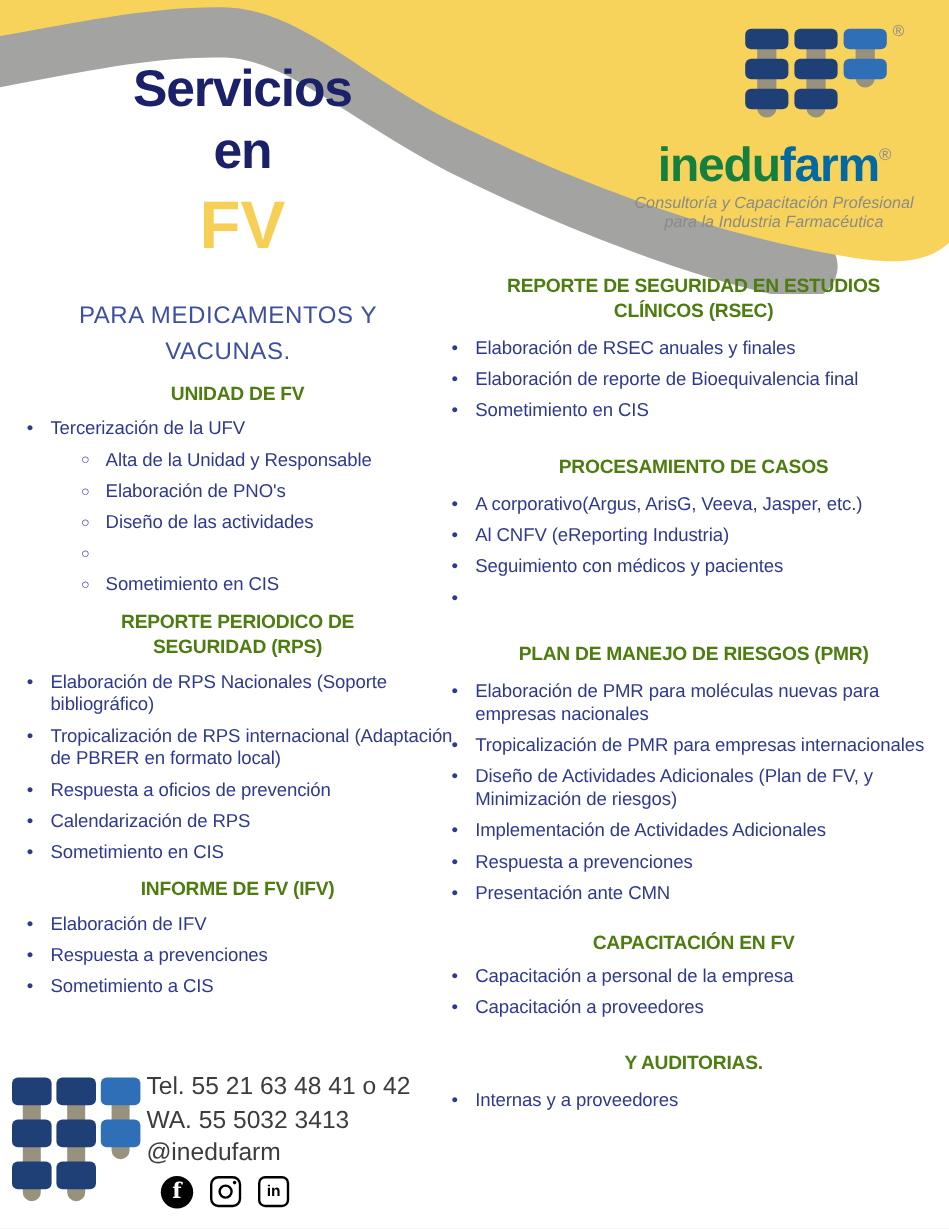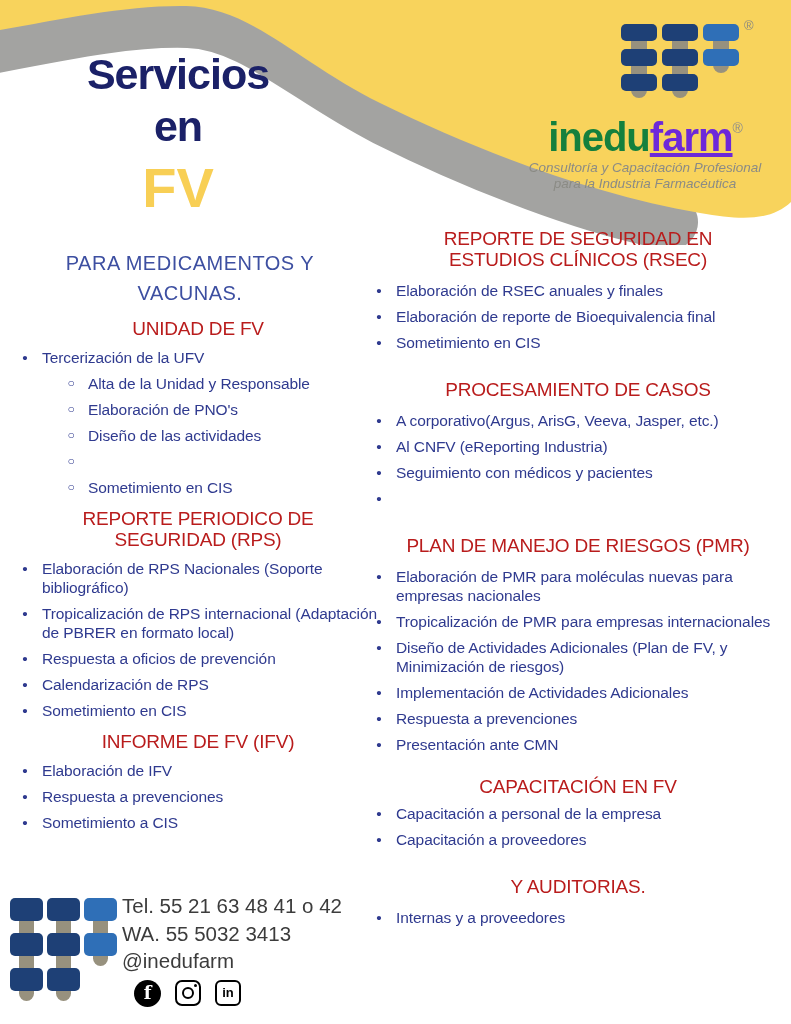--- a/index.html
+++ b/index.html
@@ -2,32 +2,32 @@
 <html lang="es"><head>
 <meta charset="utf-8">
 <title>Servicios en FV</title>
 <style>
   html,body{margin:0;padding:0;background:#e8e8e8;}
   .page{position:relative;width:791px;height:1024px;background:#ffffff;overflow:hidden;
         font-family:"Liberation Sans", sans-serif;margin:0 auto;}
   
   .wave{position:absolute;top:0;left:0;width:791px;height:245px;display:block;}
   
-  .title-wrap{position:absolute;left:18px;top:48px;width:320px;text-align:center;}
+  .title-wrap{position:absolute;left:42px;top:48px;width:320px;text-align:center;}
   .title-line{font-size:43px;font-weight:bold;color:#1b2168;line-height:52px;letter-spacing:-1px;}
   .title-accent{font-size:56px;font-weight:bold;color:#f8cf55;line-height:60px;margin-top:6px;letter-spacing:0px;}
   .subtitle{position:absolute;left:55px;top:248px;width:270px;text-align:center;
             font-size:20px;color:#3d4fa1;line-height:30px;letter-spacing:.5px;}
   
   .brand-blocks{position:absolute;left:621px;top:24px;}
   .brand-reg-top{position:absolute;left:744px;top:18px;font-size:13px;color:#8a8a80;}
   .wordmark-wrap{position:absolute;left:505px;top:108px;width:280px;text-align:center;}
   .wordmark{font-size:40px;font-weight:bold;letter-spacing:-1px;line-height:40px;}
   .wm-gray{color:#15803d;}
-  .wm-blue{color:#6d28d9;text-decoration:underline;}
+  .wm-blue{color:#0369a1;}
   .wm-reg{font-size:14px;color:#8c8c8c;vertical-align:18px;font-weight:normal;}
   .tagline{margin-top:3px;font-size:13.5px;font-style:italic;color:#8b8b85;line-height:16px;text-align:center;}
   
   .blocklogo{position:relative;display:grid;grid-template-columns:repeat(3,var(--bw));
              gap:var(--rg) var(--cg);width:max-content;}
   .blocklogo .cell{width:var(--bw);height:var(--bh);border-radius:5px;position:relative;z-index:1;}
   .blocklogo .cell.d{background:#1e4076;}
   .blocklogo .cell.l{background:#2f6fb7;}
   .blocklogo .cell.e{visibility:hidden;}
   .blocklogo .conn{position:absolute;z-index:0;background:#97917e;border-radius:8px;
@@ -35,21 +35,21 @@
       left:calc(var(--col)*(var(--bw) + var(--cg)) + var(--bw)*0.275);
       top:calc(var(--bh)/2);}
   .blocklogo .conn.c01{height:calc(var(--bh)*2.5 + var(--rg)*2 + var(--stub));}
   .blocklogo .conn.c2{height:calc(var(--bh)*1.5 + var(--rg) + var(--stub));}
   .logo-top{--bw:36px;--bh:17px;--cg:5px;--rg:8px;--stub:7px;}
   .logo-big{--bw:33px;--bh:23px;--cg:4px;--rg:12px;--stub:10px;}
   
   .col{position:absolute;}
   .col-left{left:12px;top:318px;width:372px;}
   .col-right{left:366px;top:228px;width:424px;}
-  .sec-title{font-size:19px;font-weight:normal;color:#b91c1c;text-align:center;
+  .sec-title{font-size:16px;font-weight:bold;color:#4d7c0f;text-align:center;
              margin:0 auto 9px;letter-spacing:-0.2px;line-height:21px;}
   .col-left .sec-title{max-width:290px;}
   .sec-title.narrow{max-width:330px;}
   .col-right .sec-title{margin-bottom:11px;}
   .sec + .sec{margin-top:11px;}
   .col-right .sec + .sec{margin-top:27px;}
   ul.blist{margin:0;padding:0;list-style:none;}
   .blist li{display:flex;gap:10px;margin-bottom:7px;
             font-size:15.5px;color:#2f3a8f;line-height:19px;letter-spacing:-0.1px;}
   .col-right .blist li{font-size:15.5px;}

